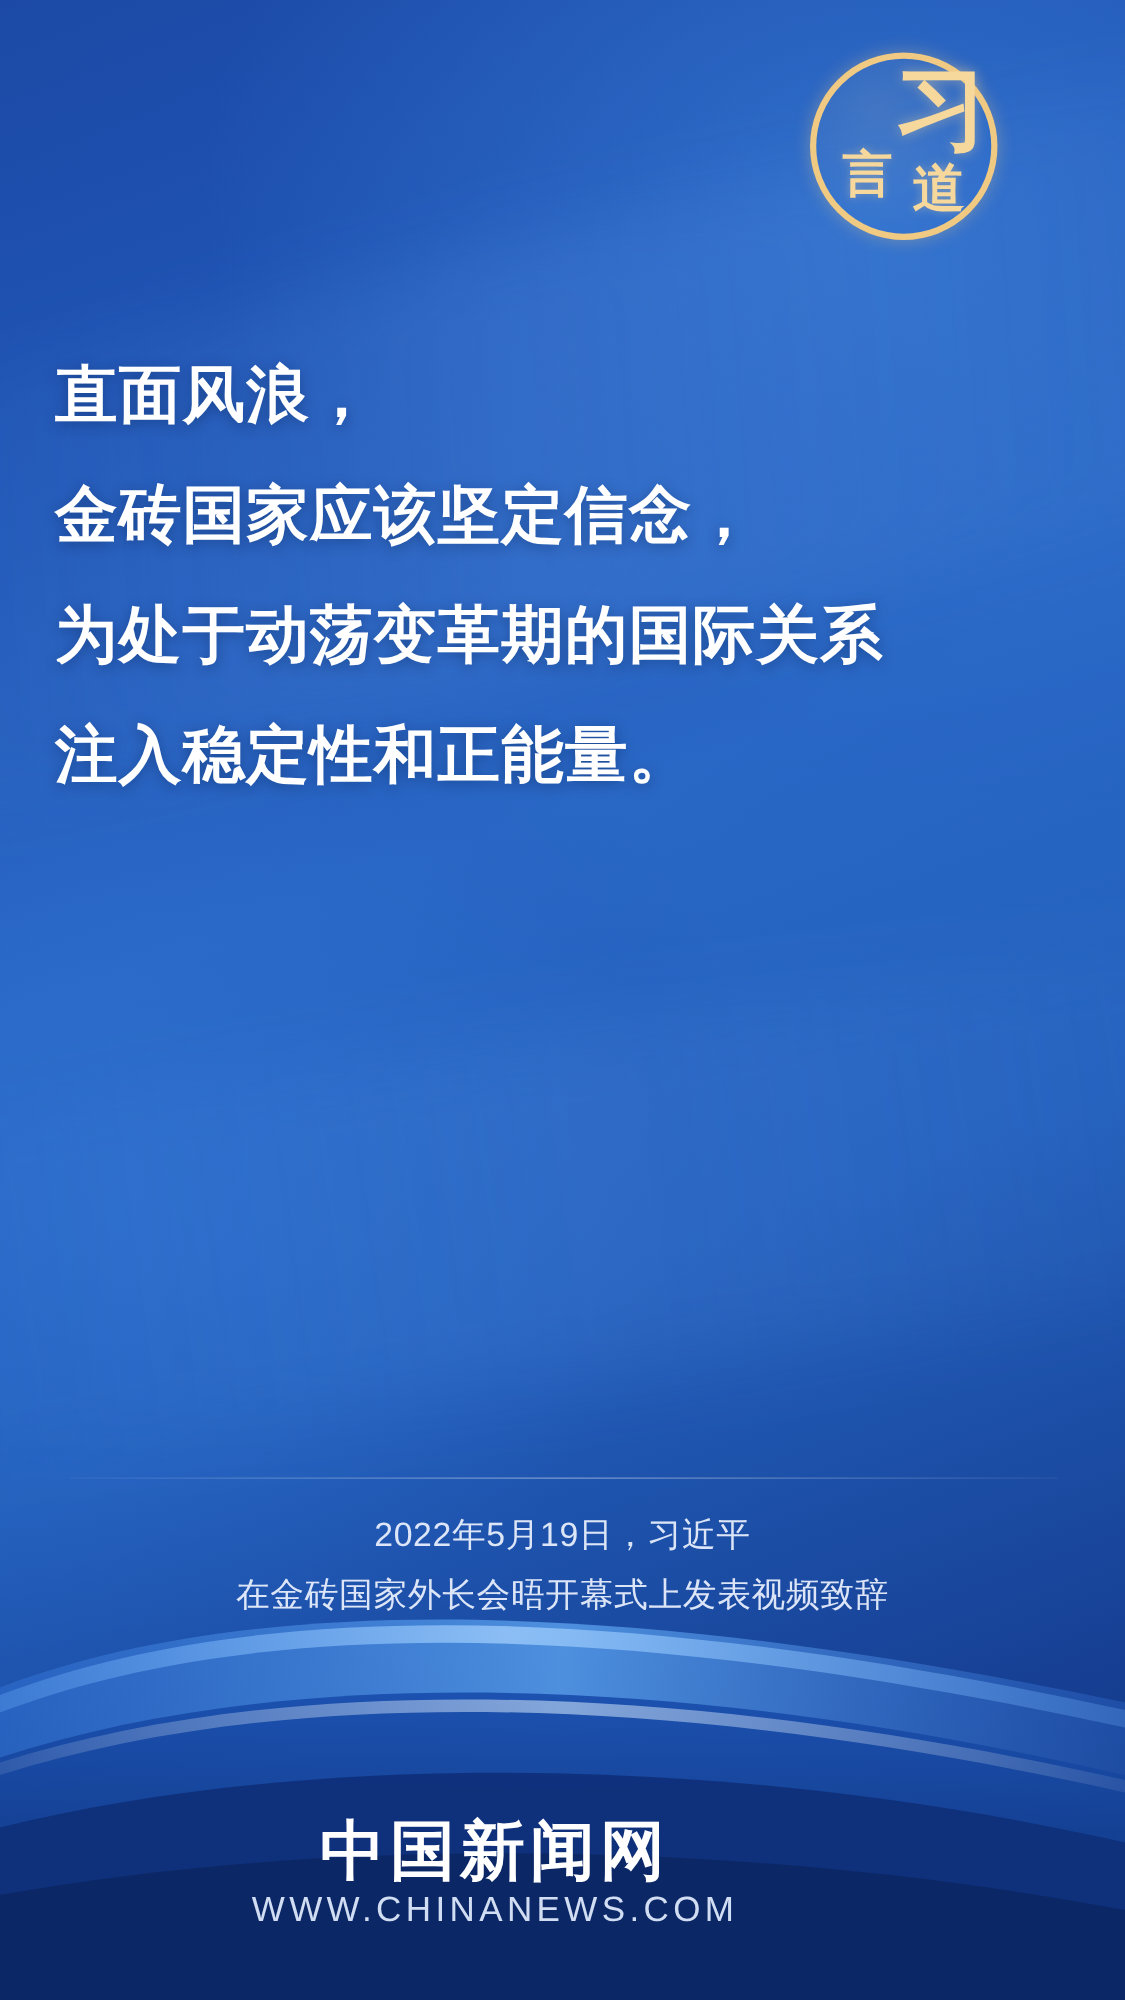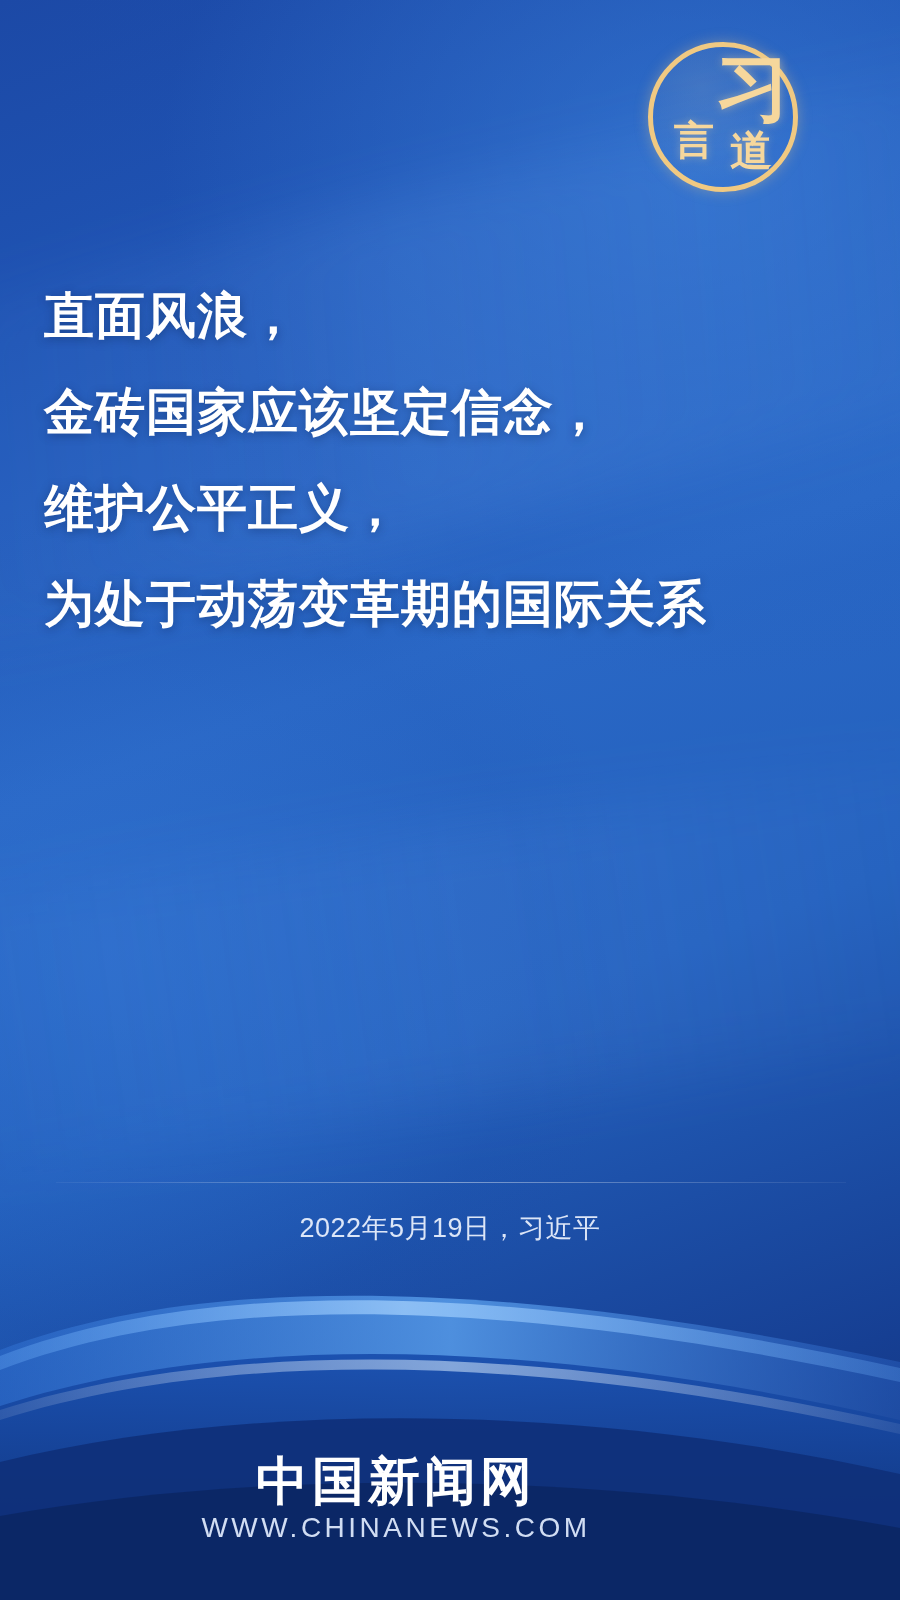--- a/index.html
+++ b/index.html
@@ -183,27 +183,28 @@
   <div class="logo-wrap">
     <div class="logo-ring"></div>
     <div class="logo-xi">习</div>
     <div class="logo-yan">言</div>
     <div class="logo-dao">道</div>
   </div>
 
   <div class="quote">
     <div class="quote-line">直面风浪，</div>
     <div class="quote-line">金砖国家应该坚定信念，</div>
-    <div class="quote-line">维护公平正义，</div>
     <div class="quote-line">为处于动荡变革期的国际关系</div>
+    <div class="quote-line">注入稳定性和正能量。</div>
   </div>
 
   <div class="divider"></div>
   <div class="attribution">
     <div class="line">2022年5月19日，习近平</div>
+    <div class="line">在金砖国家外长会晤开幕式上发表视频致辞</div>
   </div>
 
   <div class="wave-zone">
     <svg width="900" height="370" viewBox="0 0 900 370" xmlns="http://www.w3.org/2000/svg" aria-hidden="true">
       <defs>
         <linearGradient id="wv1" x1="0" y1="0" x2="1" y2="0">
           <stop offset="0%" stop-color="#6fb3ff" stop-opacity="0.30"></stop>
           <stop offset="45%" stop-color="#a8d4ff" stop-opacity="0.70"></stop>
           <stop offset="100%" stop-color="#6fb3ff" stop-opacity="0.25"></stop>
         </linearGradient>

